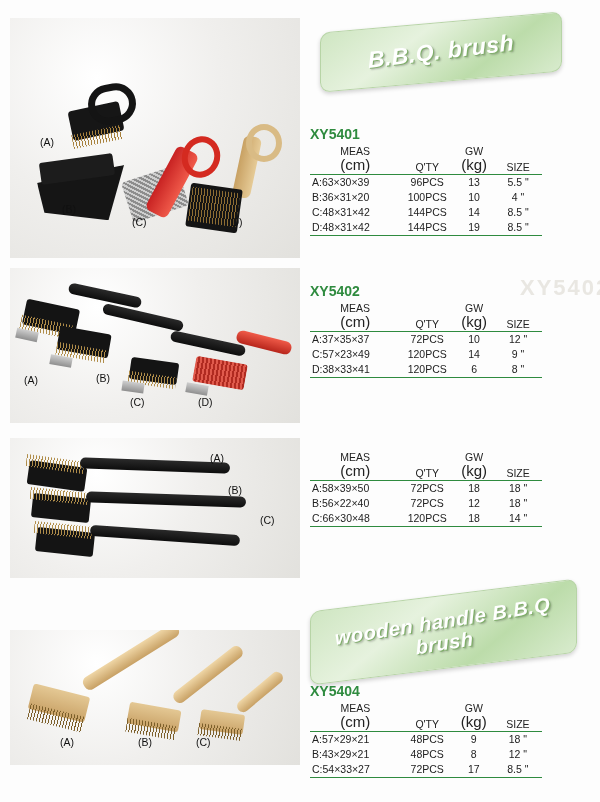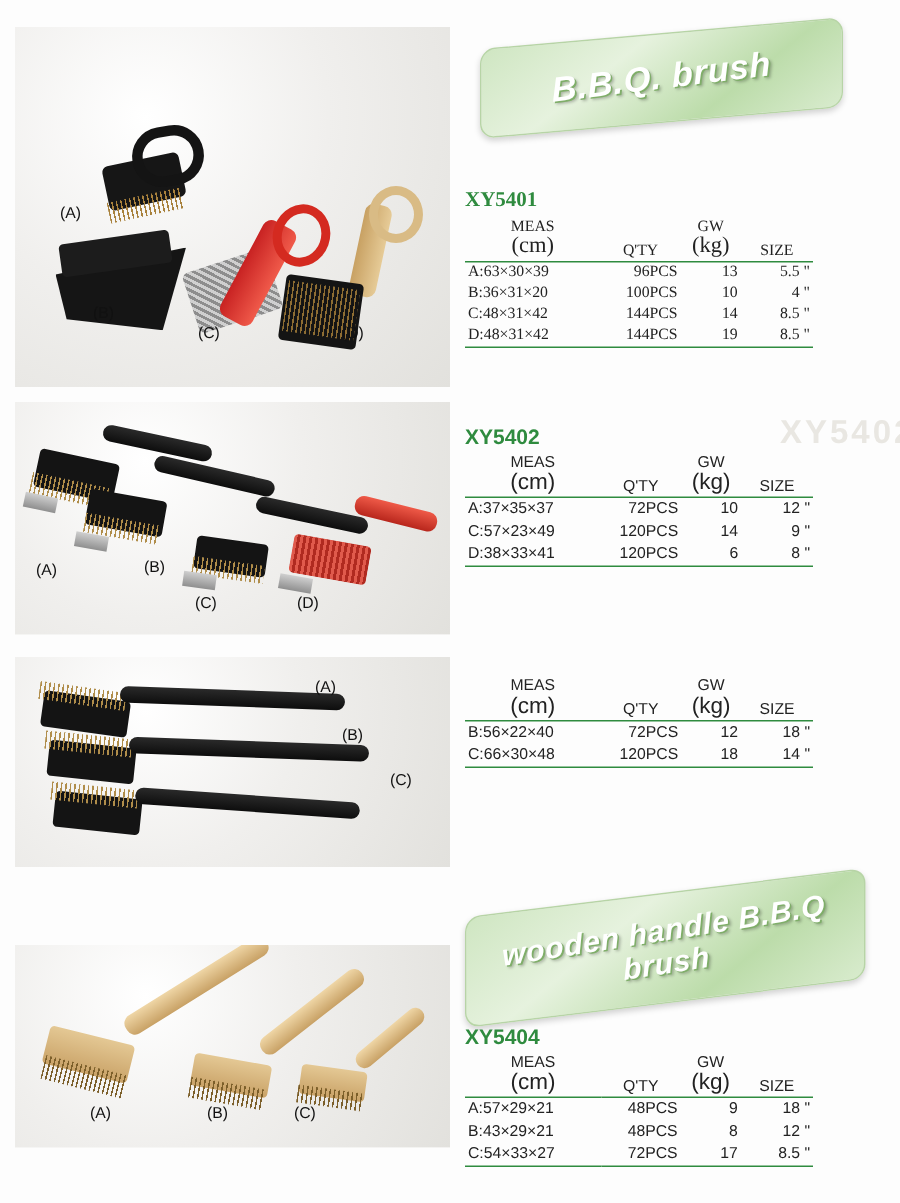--- a/index.html
+++ b/index.html
@@ -100,37 +100,37 @@
   }
   .spec thead th .sub {
     display: block;
     font-size: 15px;
   }
   .spec thead tr.hdr th {
     border-bottom: 1.4px solid #2f8b3f;
   }
   .spec tbody td {
     padding: 1.5px 2px;
-    text-align: right;
+    text-align: center;
     white-space: nowrap;
   }
   .spec tbody td.meas {
     text-align: left;
     padding-left: 2px;
     margin-left: 48px;
   }
   .spec tbody tr:last-child td {
     border-bottom: 1.4px solid #2f8b3f;
   }
   .col-meas { width: 92px; }
   .col-qty  { width: 52px; }
   .col-gw   { width: 38px; }
   .col-size { width: 48px; }
 
-  #spec-1 { left: 310px; top: 126px; font-family: Liberation Serif, serif; }
+  #spec-1 { left: 310px; top: 126px; }
   #spec-2 { left: 310px; top: 283px; }
   #spec-3 { left: 310px; top: 450px; }
   #spec-4 { left: 310px; top: 683px; }
 
   
   .photo {
     position: absolute;
     background: #f4f4f2;
     overflow: hidden;
   }
@@ -391,20 +391,26 @@
           <th class="col-qty">Q'TY</th>
           <th class="col-gw">
             <span>GW</span>
             <span class="sub">(kg)</span>
           </th>
           <th class="col-size">SIZE</th>
         </tr>
       </thead>
       <tbody>
         <tr>
+          <td class="meas">A:58×39×50</td>
+          <td>72PCS</td>
+          <td>18</td>
+          <td>18 "</td>
+        </tr>
+        <tr>
           <td class="meas">B:56×22×40</td>
           <td>72PCS</td>
           <td>12</td>
           <td>18 "</td>
         </tr>
         <tr>
           <td class="meas">C:66×30×48</td>
           <td>120PCS</td>
           <td>18</td>
           <td>14 "</td>

